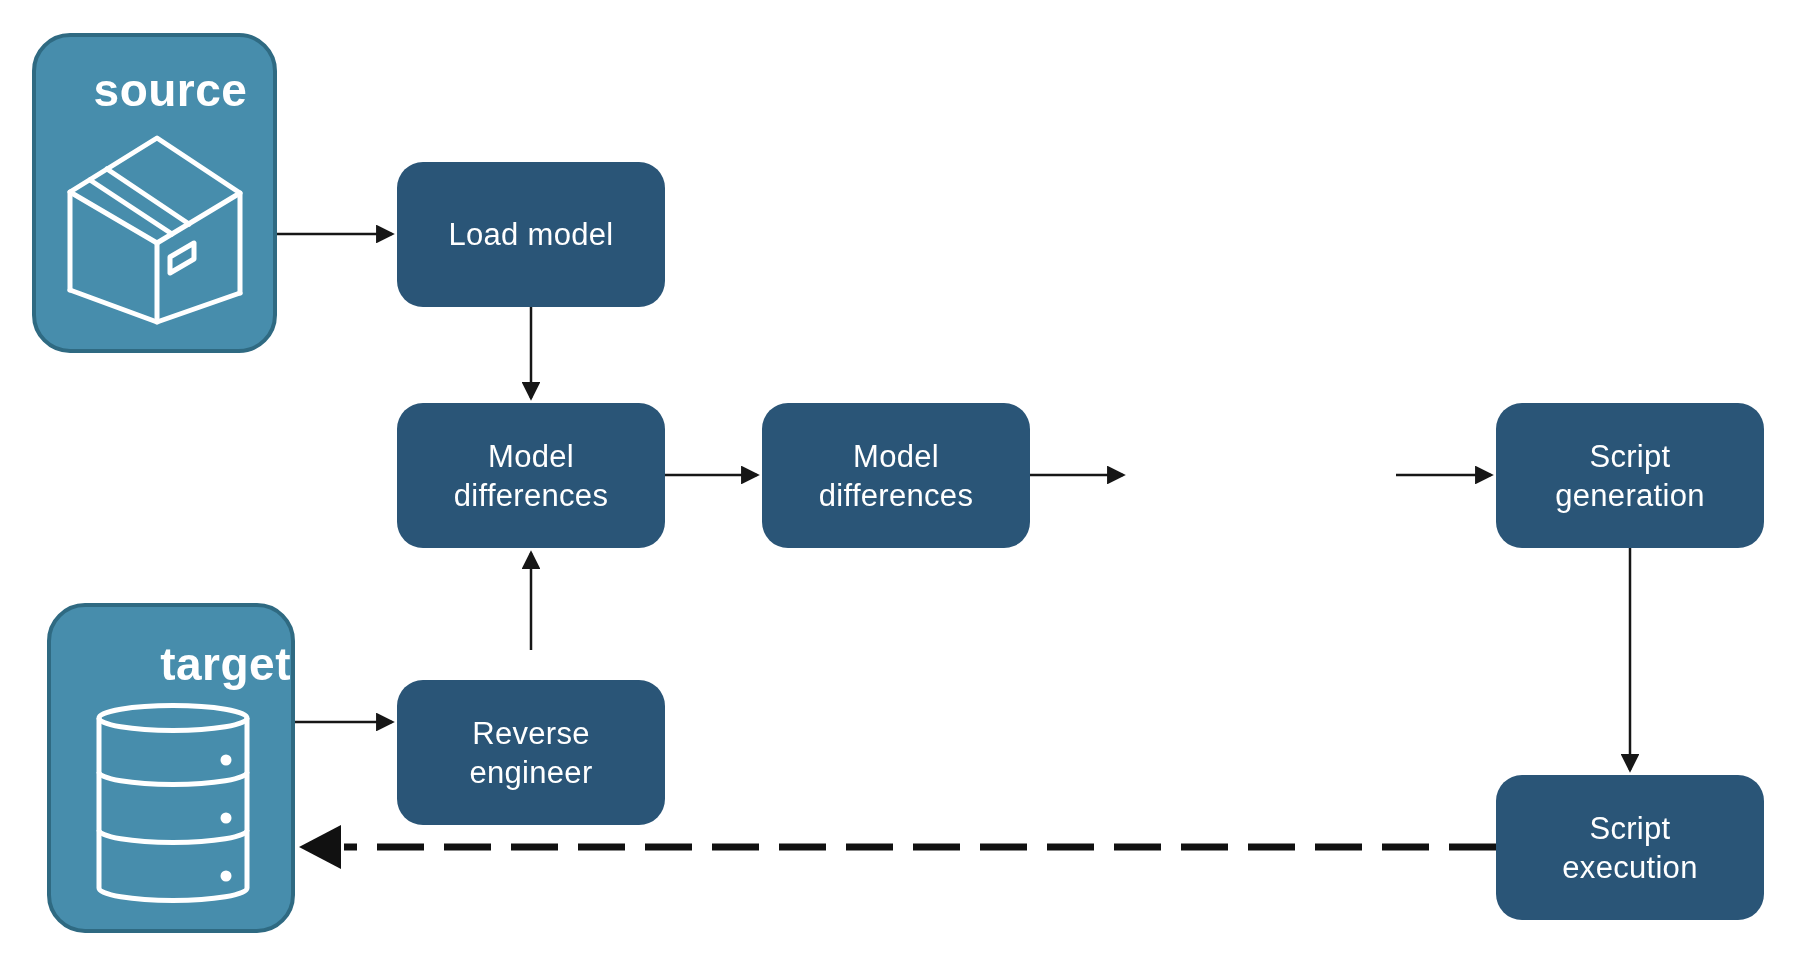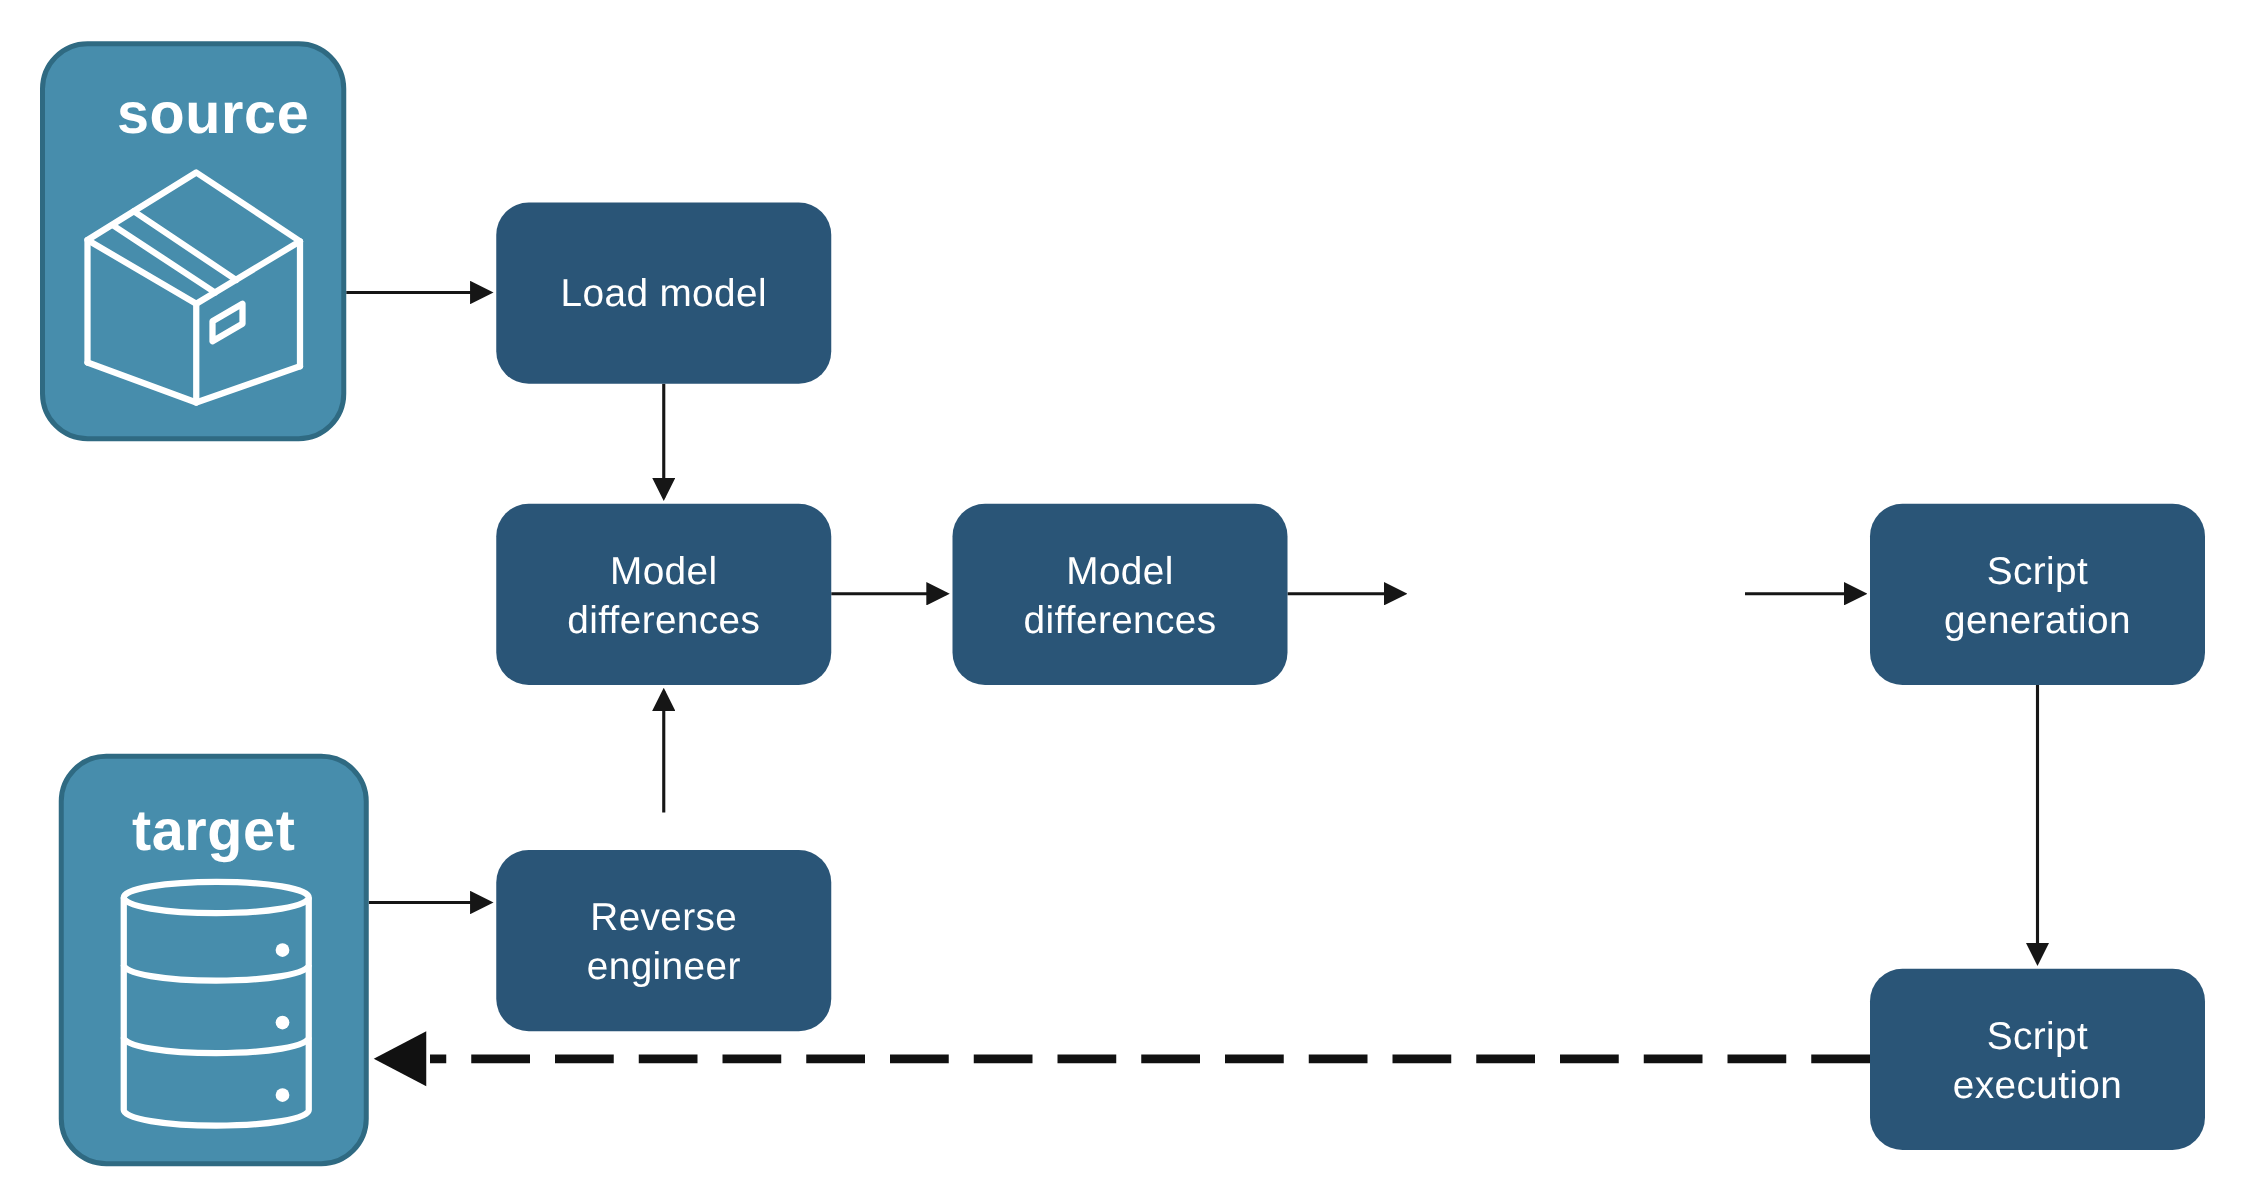--- a/index.html
+++ b/index.html
@@ -121,21 +121,21 @@
 
         <path d="M 50 44 L 132 99"></path>
         <path d="M 33 55 L 115 109"></path>
 
         <polygon points="113,132 137,118 137,134 113,148"></polygon>
       </g>
     </svg>
   </div>
 
   <div class="endpoint" style="left:47px; top:603px; width:248px; height:330px;">
-    <div class="ep-label" style="top:30px;">target</div>
+    <div class="ep-label" style="top:30px;text-align:right;">target</div>
     <svg class="ep-icon" style="left:38px; top:87px;" width="170" height="212" viewBox="0 0 170 212" xmlns="http://www.w3.org/2000/svg">
       <g stroke-width="5">
         <ellipse cx="84" cy="24" rx="74" ry="12.5"></ellipse>
         <path d="M 10 24 L 10 194"></path>
         <path d="M 158 24 L 158 194"></path>
         <path d="M 10 78 A 74 12.5 0 0 0 158 78"></path>
         <path d="M 10 136 A 74 12.5 0 0 0 158 136"></path>
         <path d="M 10 194 A 74 12.5 0 0 0 158 194"></path>
         <circle class="dot" cx="137" cy="66" r="5.5"></circle>
         <circle class="dot" cx="137" cy="124" r="5.5"></circle>

